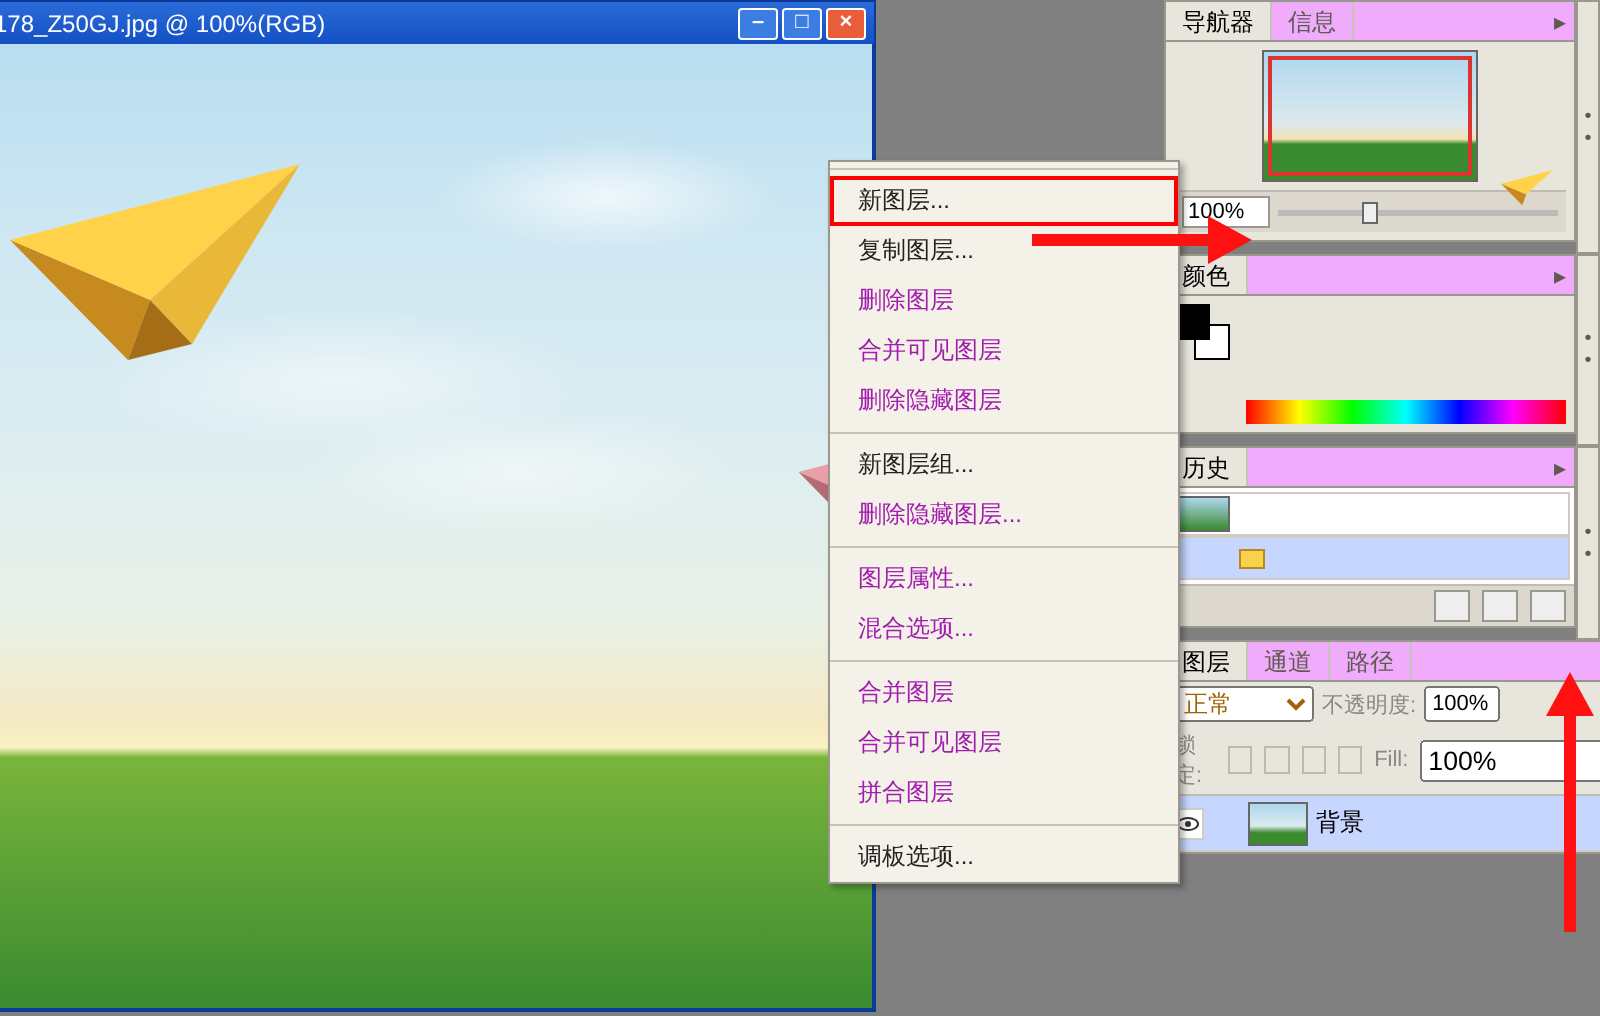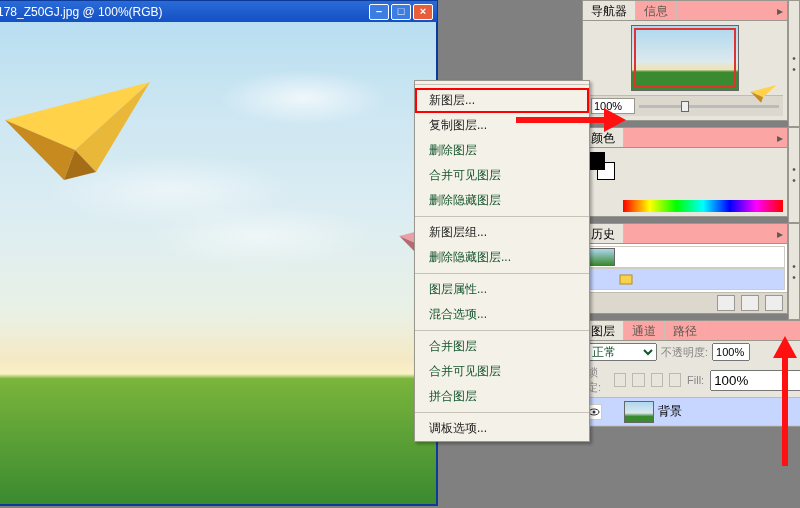--- a/index.html
+++ b/index.html
@@ -20,21 +20,21 @@
     radial-gradient(120px 40px at 70% 20%,rgba(255,255,255,.7),transparent 70%),
     radial-gradient(180px 50px at 40% 60%,rgba(255,255,255,.5),transparent 70%),
     radial-gradient(160px 45px at 60% 80%,rgba(255,255,255,.5),transparent 70%)}
   .plane{position:absolute}
   .plane1{left:6px;top:50px}
   .plane2{left:350px;top:158px;transform:scale(.33)}
 
   
   .right-col{position:absolute;right:0;top:0;width:218px;height:508px}
   .panel{background:#e8e5dc;border:1px solid #9a978e;margin-bottom:6px}
-  .panel-tabs{display:flex;background:#fca5a5;border-bottom:1px solid #9a978e;height:20px}
+  .panel-tabs{display:flex;background:#f0abfc;border-bottom:1px solid #9a978e;height:20px}
   .panel-tab{padding:2px 8px;color:#5e5a4f;border-right:1px solid #c6c2b8}
   .panel-tab.active{background:#e8e5dc;color:#000}
   .panel-menu{width:14px;margin-left:auto;display:flex;align-items:center;justify-content:center;color:#5e5a4f}
   .panel-flyout{background:#e8e5dc;border:1px solid #9a978e;width:12px;display:flex;flex-direction:column;align-items:center;justify-content:center;gap:4px;color:#5e5a4f;font-size:10px}
 
   
   .nav-body{display:flex;flex-direction:column;align-items:center;padding:4px;gap:4px}
   .nav-thumb{width:108px;height:66px;border:1px solid #666;position:relative;
     background:linear-gradient(to bottom,#add7ef 0%,#dce9ed 55%,#f1e4b5 68%,#3a8a30 72% 100%)}
   .nav-thumb::after{content:"";position:absolute;inset:2px;border:2px solid #d33}
@@ -55,35 +55,35 @@
 
   
   .hist-body{padding:2px;background:#fff}
   .hist-row{display:flex;align-items:center;height:22px;border:1px solid #cfccc2;padding:0 3px;gap:4px}
   .hist-thumb{width:26px;height:18px;border:1px solid #666;background:linear-gradient(#aed7ef,#3a8a30)}
   .hist-actions{display:flex;background:#dcd8ce;border-top:1px solid #c0bcb2;padding:2px 4px;gap:6px;justify-content:flex-end}
   .hist-btn{width:18px;height:16px;border:1px solid #9a978e;background:#eee}
 
   
   .layers-opts{display:flex;align-items:center;gap:4px;padding:2px 4px;color:#888}
-  .layers-opts select{width:70px;font-size:12px;color:#14532d}
+  .layers-opts select{width:70px;font-size:12px;color:#a16207}
   .layers-opts .op{font-size:11px}
   .layers-opts input{width:38px;font-size:11px}
   .lock-row{display:flex;align-items:center;gap:6px;padding:2px 4px;color:#888;font-size:11px}
   .lock-ic{width:14px;height:14px;border:1px solid #bdb9af}
   .layer-list{background:#fff;border-top:1px solid #c0bcb2}
   .layer-row{display:flex;align-items:center;height:28px;padding:0 3px;gap:4px;border-bottom:1px solid #cfccc2}
   .vis{width:16px;height:16px;display:flex;align-items:center;justify-content:center;border:1px solid #cfccc2;background:#fff}
   .vis svg{width:12px;height:12px}
   .layer-thumb{width:30px;height:22px;border:1px solid #666;background:linear-gradient(#aed7ef 0%,#dce9ed 55%,#3a8a30 72% 100%)}
 
   
   .flyout{position:absolute;left:414px;top:80px;width:176px;background:#f4f2e8;border:1px solid #9a978e;box-shadow:2px 2px 3px rgba(0,0,0,.3);z-index:20}
   .flyout .item{padding:4px 14px;color:#222}
-  .flyout .item.disabled{color:#14532d}
+  .flyout .item.disabled{color:#a21caf}
   .flyout .item.highlight{outline:2px solid #f00;outline-offset:-2px}
   .flyout hr{border:none;border-top:1px solid #c6c2b8;margin:3px 0}
 
   
   .arrow{position:absolute;pointer-events:none;z-index:30}
   .arrow-body{position:absolute;background:#f11;height:6px}
   .arrow-head{position:absolute;width:0;height:0;border-top:12px solid transparent;border-bottom:12px solid transparent;border-left:22px solid #f11}
   .arrow2{left:777px;top:336px;width:16px;height:130px}
   .arrow2 .arrow-body{width:6px;height:110px;left:5px;top:20px;background:#f11}
   .arrow2 .arrow-head{left:-4px;top:0;border-left:12px solid transparent;border-right:12px solid transparent;border-bottom:22px solid #f11;border-top:none}

